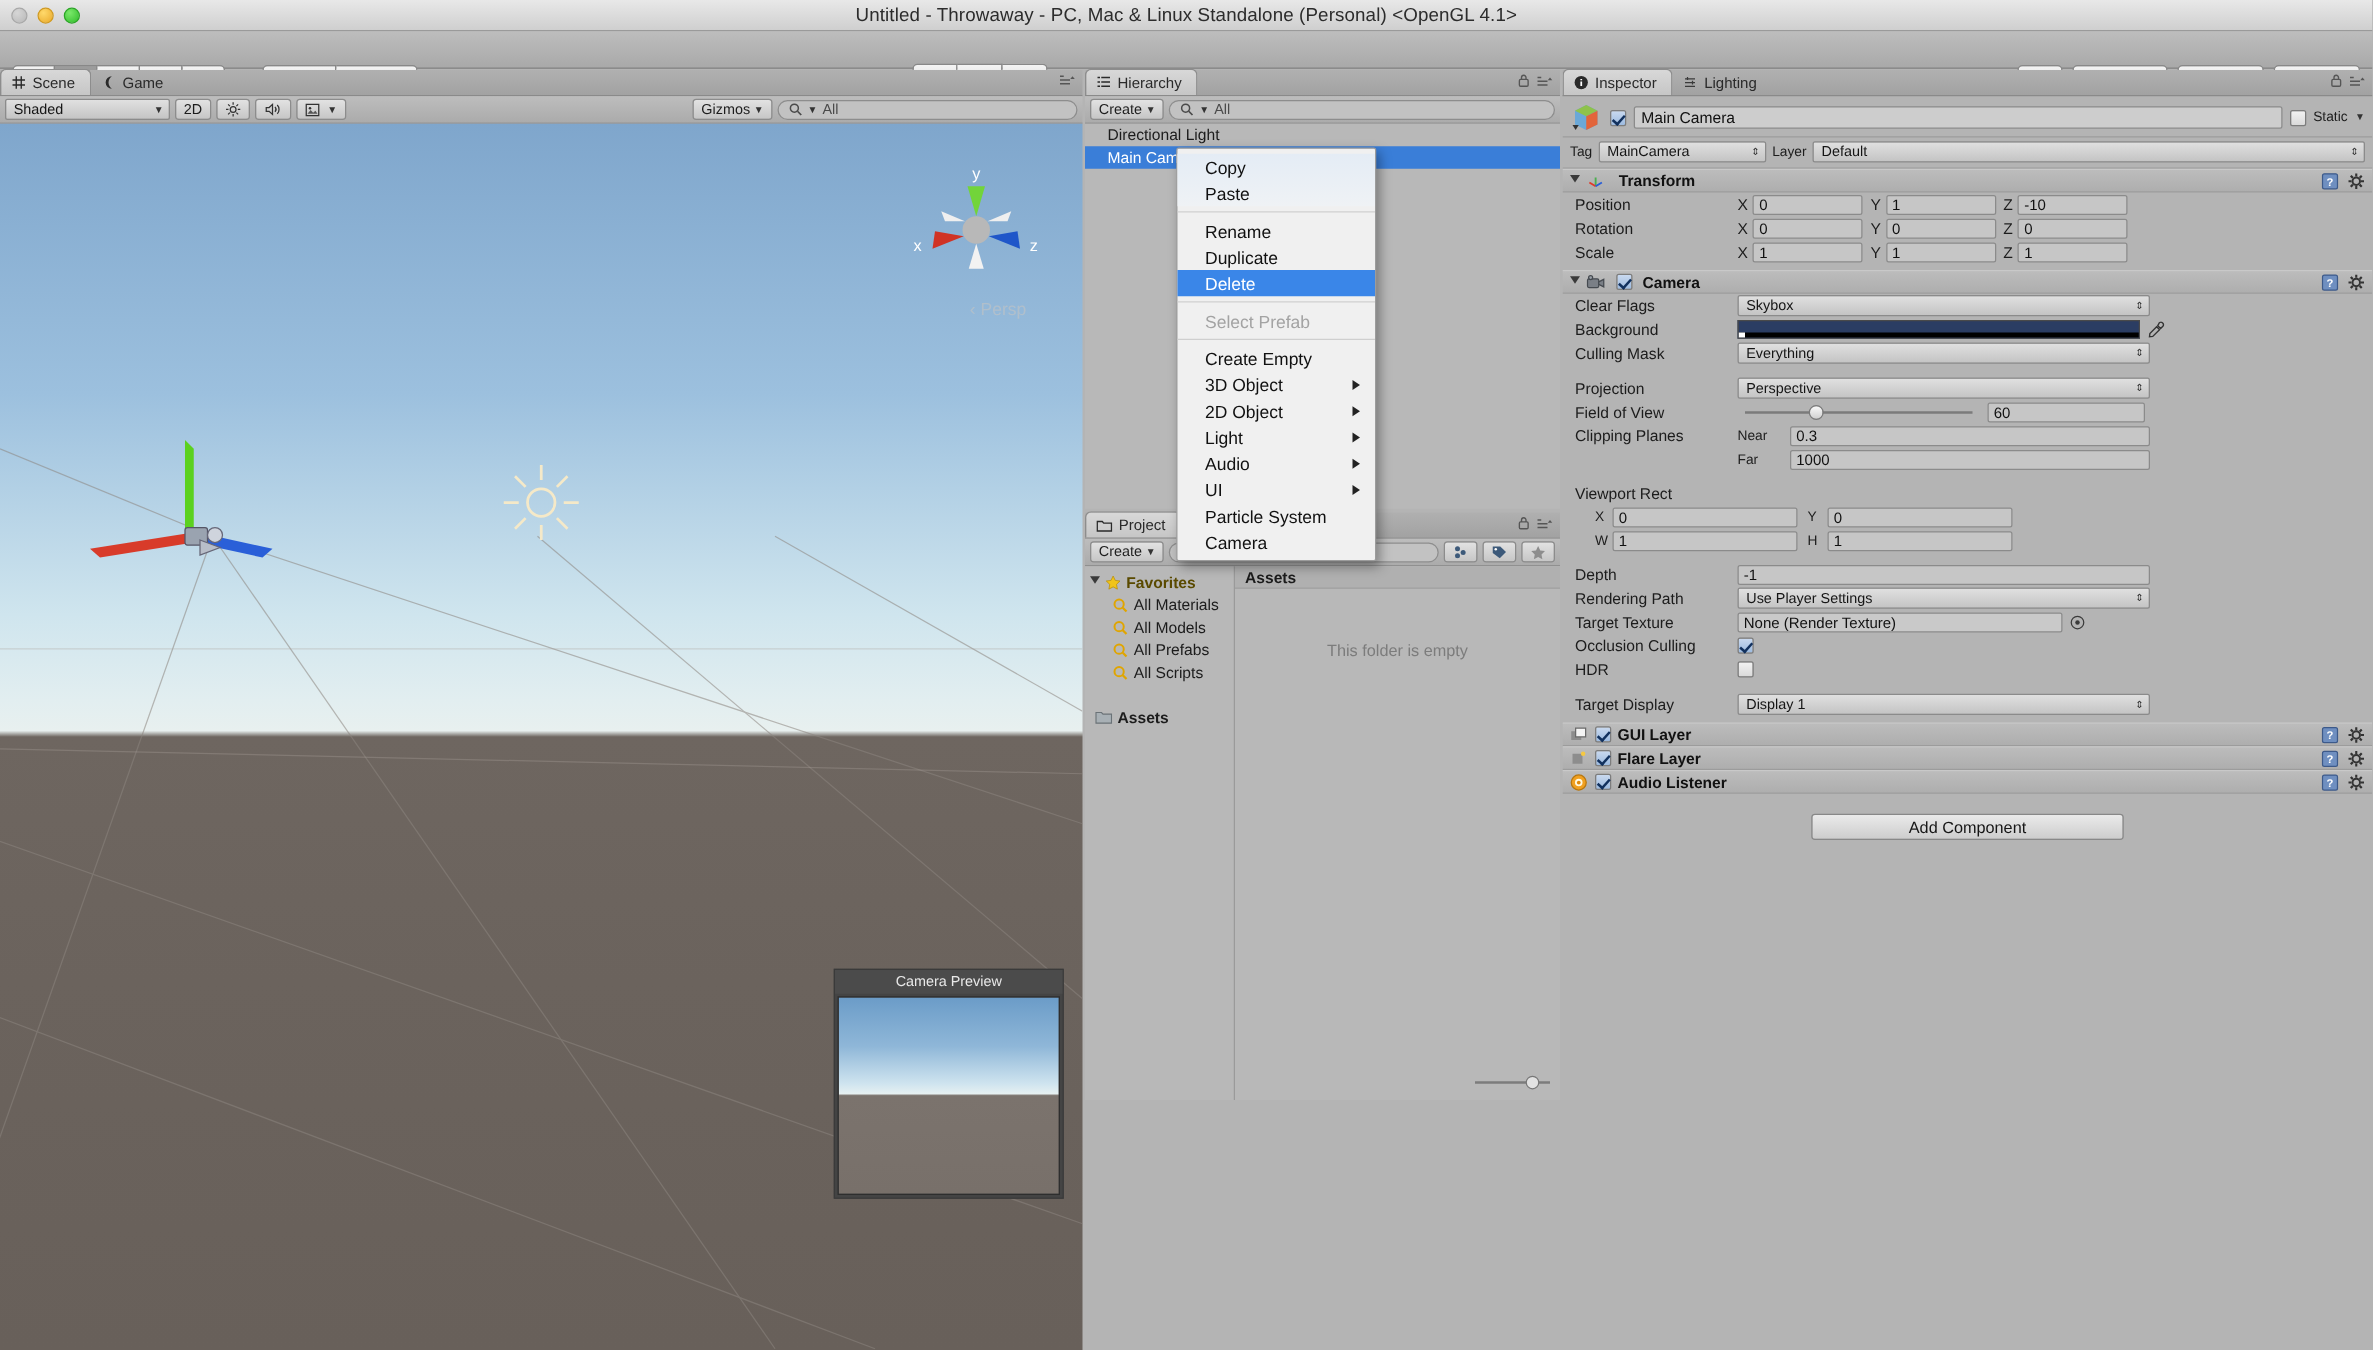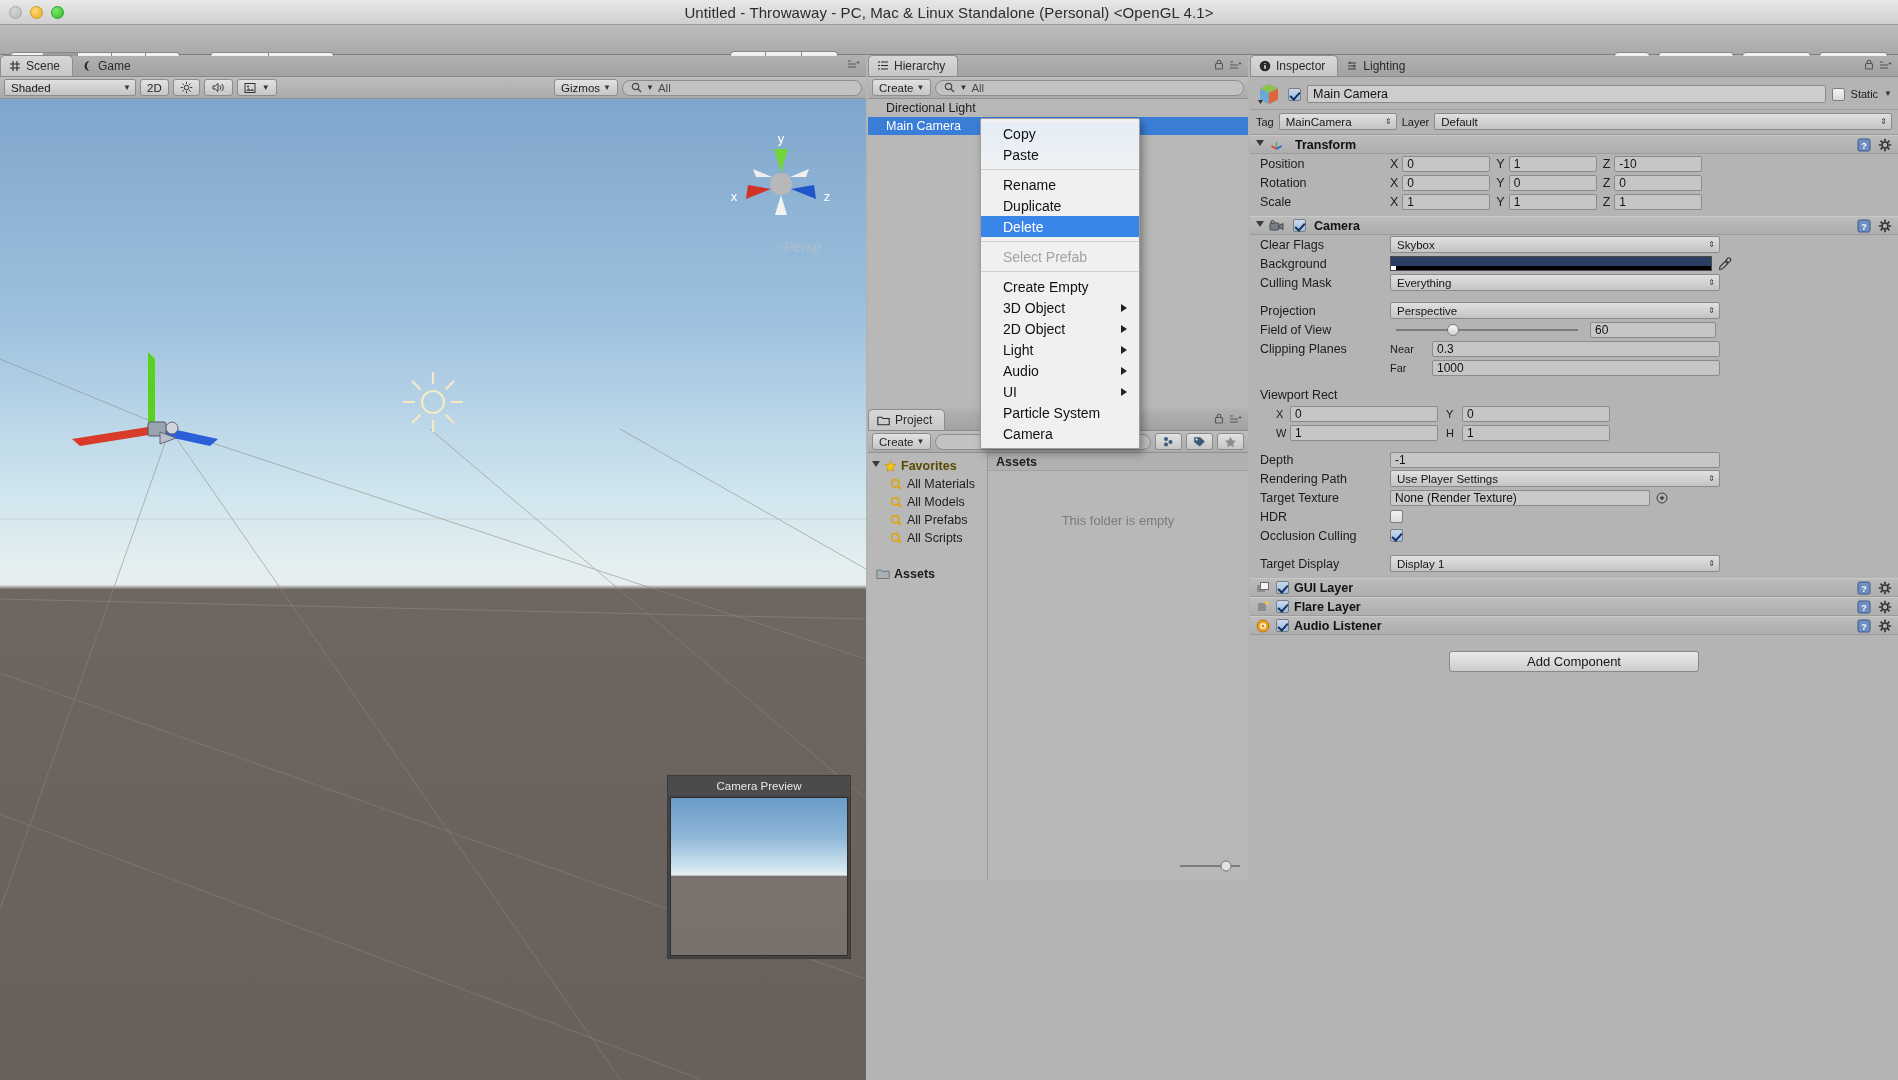--- a/index.html
+++ b/index.html
@@ -189,21 +189,21 @@
   .colorfield .alphabar { position:absolute; left:0; right:0; bottom:0; height:4px; background:#000; }
   .colorfield .alphabar i { position:absolute; left:0; top:0; bottom:0; width:5px; background:#fff; }
   .addcomp {
     width:250px; height:21px; margin:16px auto 0 auto;
     background: linear-gradient(#eaeaea,#cdcdcd); border:1px solid #888; border-radius:3px;
     display:flex; align-items:center; justify-content:center; font-size:13px; color:#161616;
   }
 
   
   .ctx {
-    position:absolute; left:980px; top:118px; width:160px;
+    position:absolute; left:941px; top:118px; width:160px;
     background:#f0f0f0; border:1px solid #9c9c9c;
     box-shadow:3px 4px 9px rgba(0,0,0,.35); z-index:50; padding:4px 0 4px 0;
     border-radius:2px;
   }
   .ctx-top { background:linear-gradient(#e4ecf5,#eff2f5); }
   .ctx-item {
     height:21px; display:flex; align-items:center; padding:0 10px 0 22px;
     font-size:14px; color:#111; position:relative;
   }
   .ctx-item.sel { background:#3a86e8; color:#fff; }
@@ -638,21 +638,21 @@
         <div class="name-field">
           <span>Main Camera</span>
         </div>
         <span class="chk"></span>
         <span class="lbl">Static</span>
         <span class="dd-arrows">▼</span>
       </div>
 
       <div class="tagrow">
         <span class="lbl">Tag</span>
-        <div class="dropdown" style="width:118px">
+        <div class="dropdown" style="width:134px">
           <span>MainCamera</span>
           <span class="dd-arrows">⇕</span>
         </div>
         <span class="lbl" style="margin-left:0">Layer</span>
         <div class="dropdown" style="flex:1">
           <span>Default</span>
           <span class="dd-arrows">⇕</span>
         </div>
       </div>
 
@@ -846,26 +846,26 @@
         <span class="rlbl">Target Texture</span>
         <div class="field" style="width:260px;background:#c9c9c9">
           <span>None (Render Texture)</span>
         </div>
         <svg width="12" height="12" viewBox="0 0 12 12" style="margin-left:6px">
             <circle cx="6" cy="6" r="5" fill="none" stroke="#3a3a3a" stroke-width="1"></circle>
             <circle cx="6" cy="6" r="1.8" fill="#3a3a3a"></circle>
           </svg>
       </div>
       <div class="row">
+        <span class="rlbl">Occlusion Culling</span>
+        <span class="chk on"></span>
+      </div>
+      <div class="row">
         <span class="rlbl">HDR</span>
         <span class="chk"></span>
-      </div>
-      <div class="row">
-        <span class="rlbl">Occlusion Culling</span>
-        <span class="chk on"></span>
       </div>
       <div style="height:9px"></div>
       <div class="row">
         <span class="rlbl">Target Display</span>
         <div class="dropdown" style="width:330px">
           <span>Display 1</span>
           <span class="dd-arrows">⇕</span>
         </div>
       </div>
 

